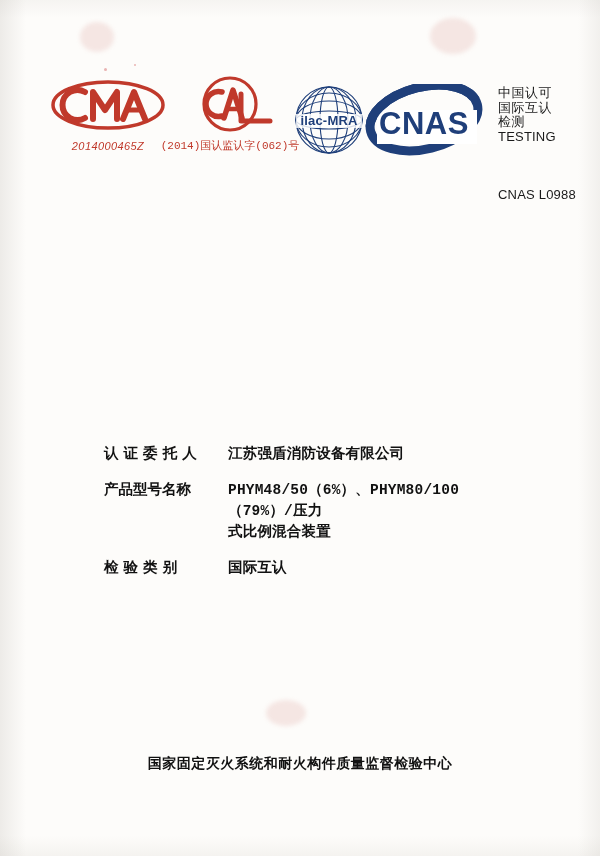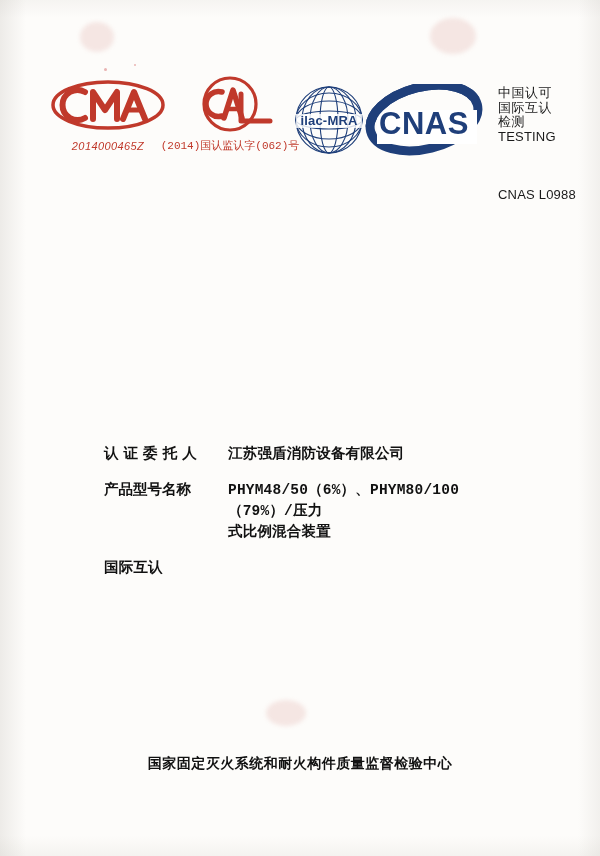--- a/index.html
+++ b/index.html
@@ -301,19 +301,20 @@
 
     <div class="field-row">
       <div class="field-label">产品型号名称</div>
       <div class="field-value">
         <span>PHYM48/50（6%）、PHYM80/100（79%）/压力</span>
         <span class="line2">式比例混合装置</span>
       </div>
     </div>
 
     <div class="field-row">
+      <div class="field-label spread">检 验 类 别</div>
       <div class="field-value">国际互认</div>
     </div>
 
   </div>
 
   <div class="footer">国家固定灭火系统和耐火构件质量监督检验中心</div>
 </div>
 
 </body></html>

